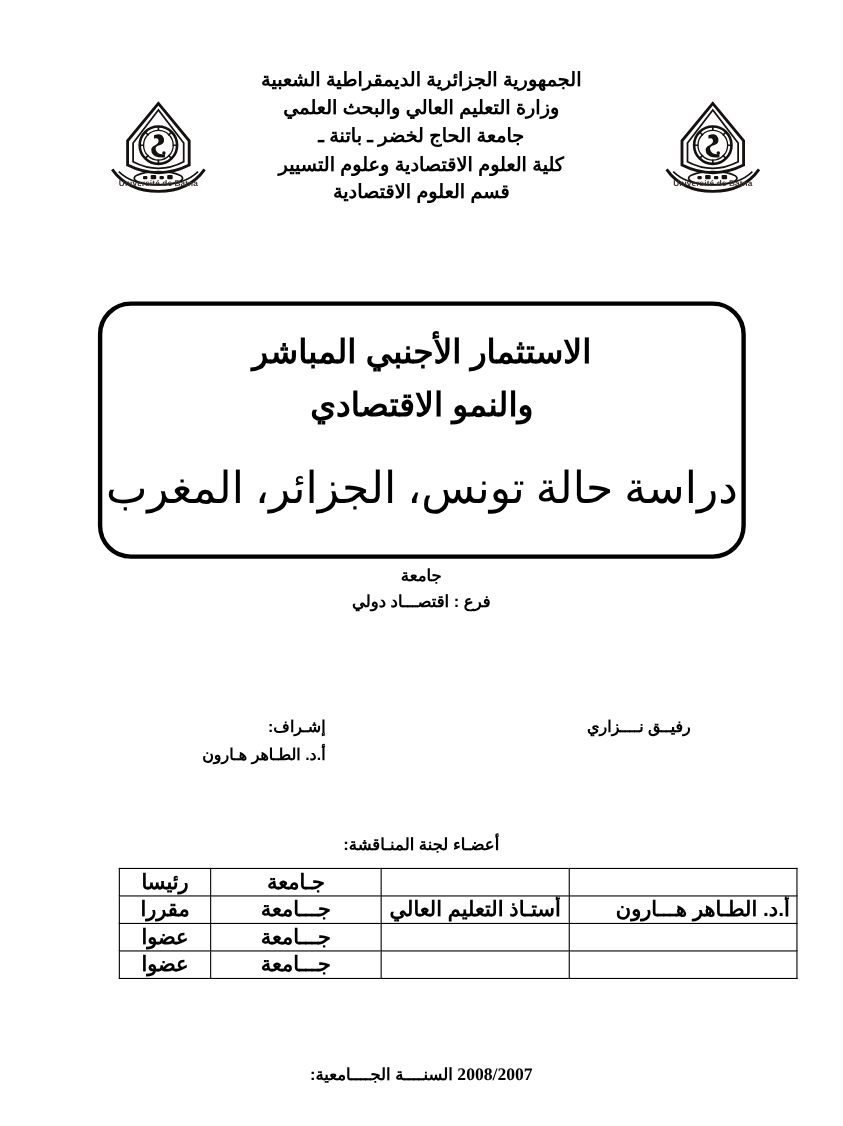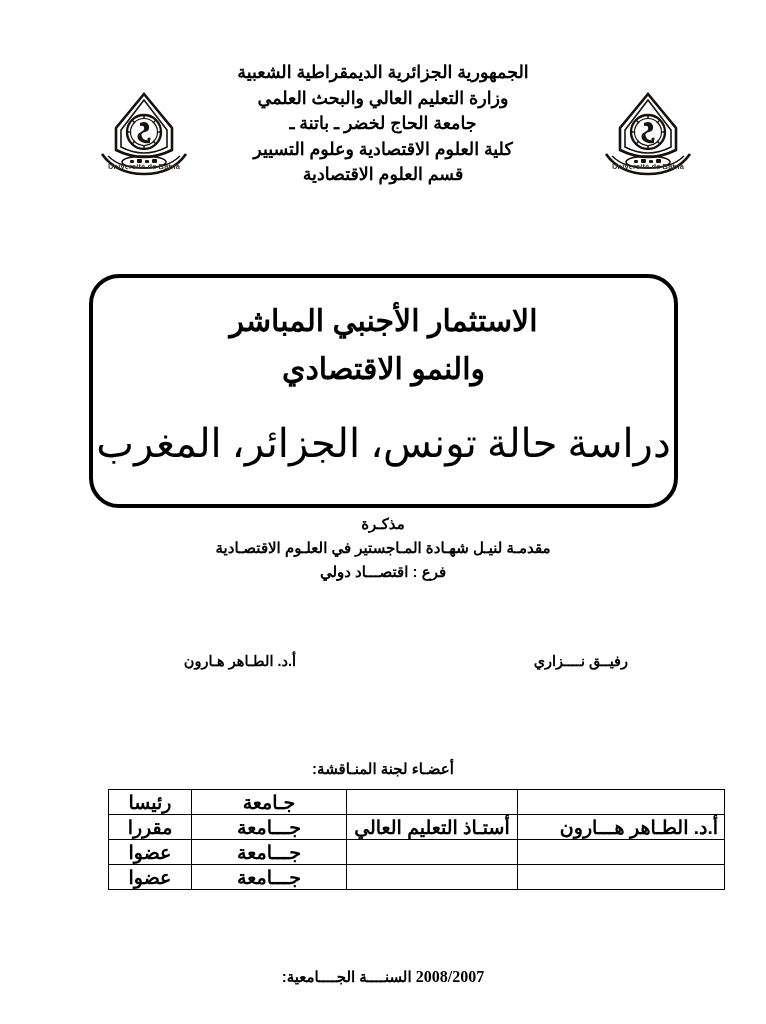--- a/index.html
+++ b/index.html
@@ -314,30 +314,30 @@
 
   </div>
 
   <div id="title-box">
     <div class="tline bold l1">الاستثمار الأجنبي المباشر</div>
     <div class="tline bold">والنمو الاقتصادي</div>
     <div class="tline serif">دراسة حالة تونس، الجزائر، المغرب</div>
   </div>
 
   <div id="degree-block">
-    <div class="dline">مذكـرة</div>
-    <div class="dline wide">مقدمـة لنيـل شهـادة المـاجستير في العلـوم الاقتصـادية</div>
+    <div class="dline">جامعة</div>
     <div class="dline wide">فرع : اقتصـــاد دولي</div>
   </div>
 
   <div id="people">
     <div class="col student">
       <div class="pname">رفيــق نــــزاري</div>
     </div>
     <div class="col supervisor">
+      <div class="plabel">إشـراف:</div>
       <div class="pname">أ.د. الطـاهر هـارون</div>
     </div>
   </div>
 
   <div id="jury-heading">أعضـاء لجنة المنـاقشة:</div>
 
   <table id="jury-table">
     <tbody>
       <tr>
         <td class="c-name"></td>

